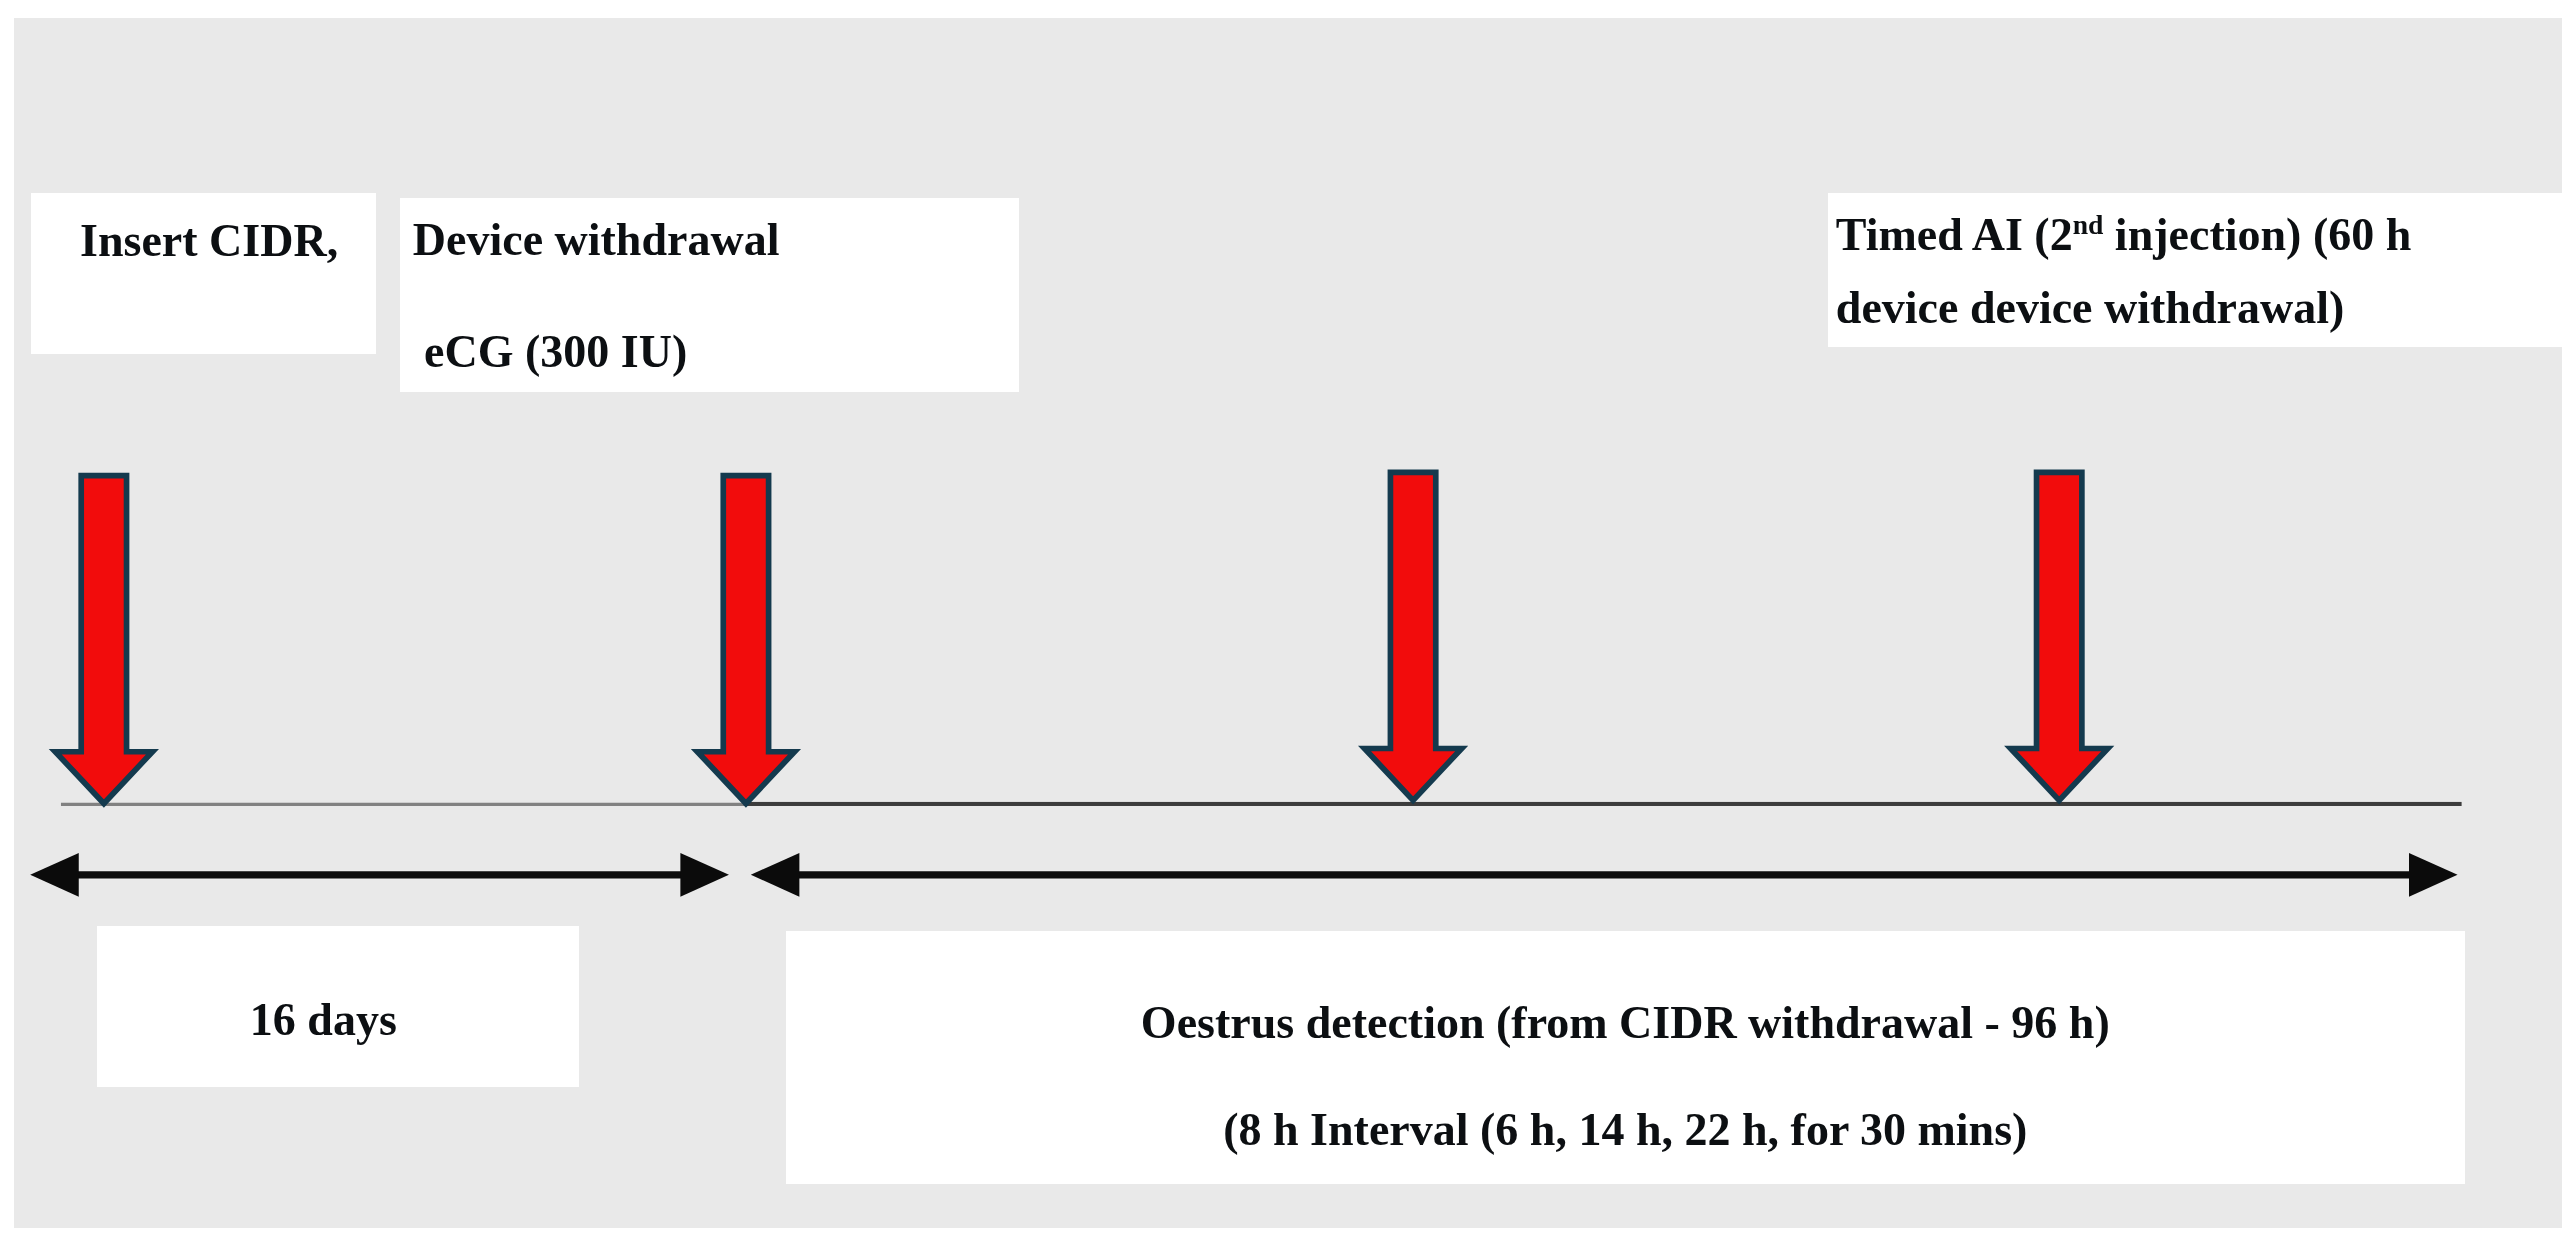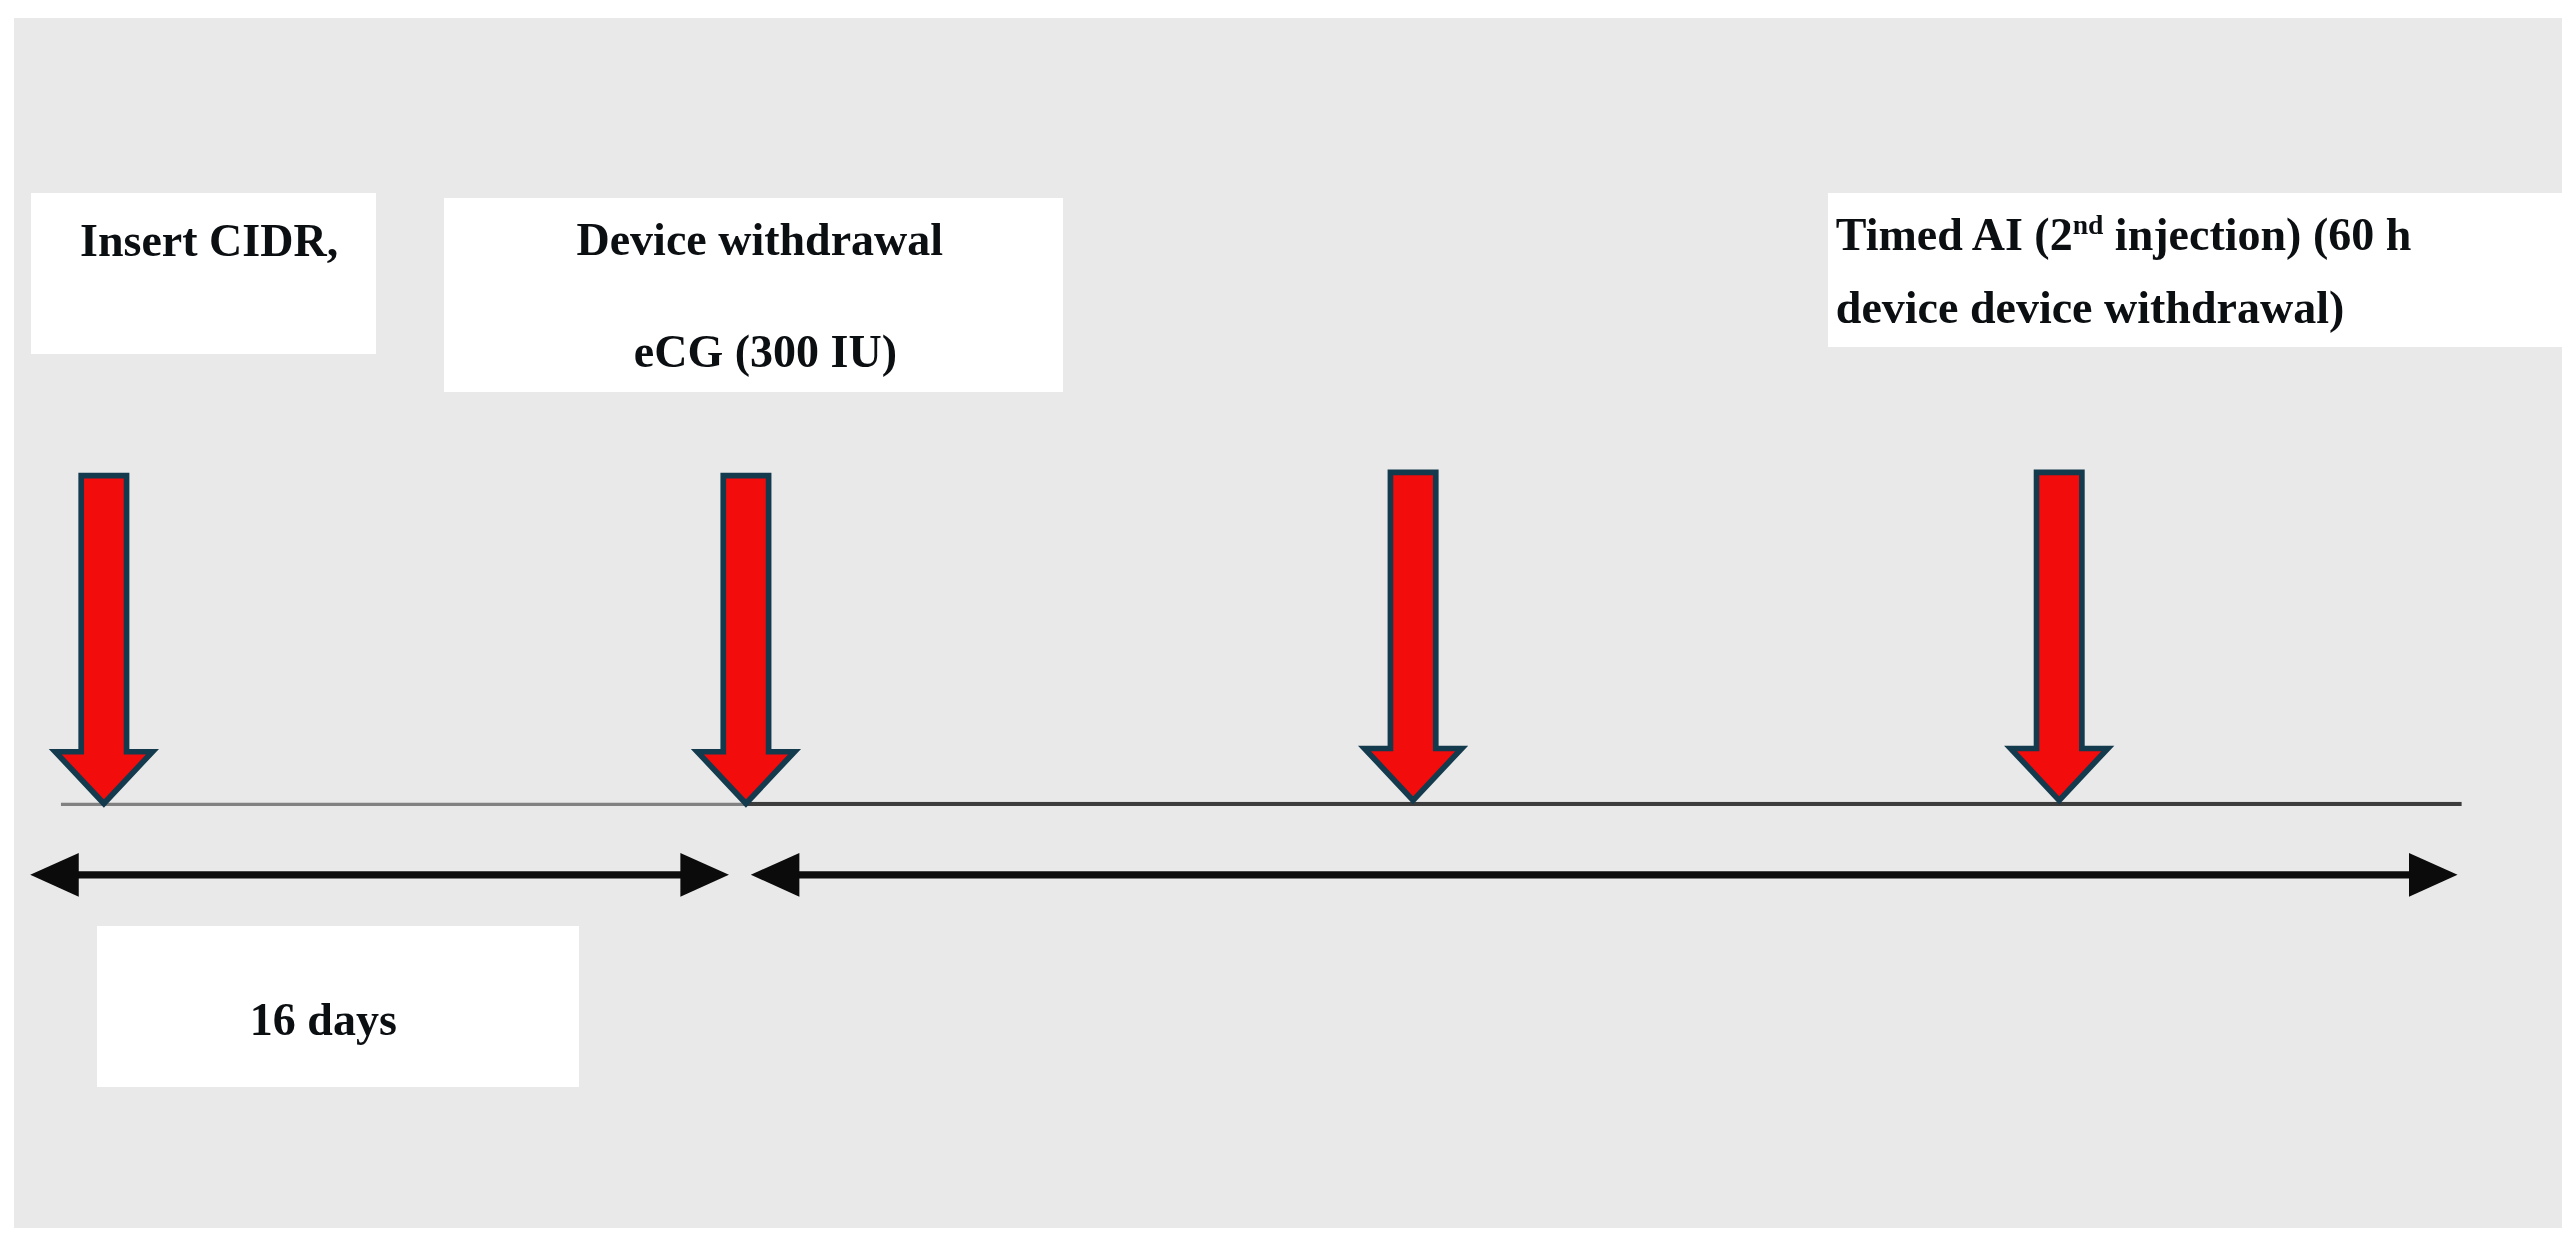--- a/index.html
+++ b/index.html
@@ -14,21 +14,21 @@
   }
   .panel{position:absolute;left:13.8px;top:18px;width:2548px;height:1210px;background:var(--panel);}
   .overlay{position:absolute;left:0;top:0;width:2548px;height:1210px;pointer-events:none;}
   .label-box{
     position:absolute;background:var(--box);font-weight:bold;font-size:46px;line-height:73px;
     white-space:nowrap;
   }
   .label-box p{margin:0;padding:0;}
   .label-box sup{font-size:60%;line-height:0;}
   .box-1{left:17px;top:175px;width:334px;height:150px;padding:11.3px 0 0 11.3px;text-align:center;}
-  .box-2{left:430px;top:180px;width:606px;height:189px;padding:4.9px 0 0 13px;text-align:center;}
+  .box-2{left:386px;top:180px;width:606px;height:189px;padding:4.9px 0 0 13px;}
   .box-2 p:nth-child(2){margin-top:39px;padding-left:11.3px;}
   .box-3{left:1065px;top:178px;width:648px;height:228px;padding:9.7px 0 0 11.3px;line-height:83px;}
   .box-4{left:1814px;top:175px;width:734px;height:149px;padding:4.9px 0 0 8px;}
   .duration-box{
     position:absolute;background:var(--box);font-weight:bold;font-size:46px;line-height:49px;
     text-align:center;white-space:nowrap;
   }
   .dur-1{left:83px;top:908px;width:453px;height:138px;padding:23px 29px 0 0;}
   .dur-2{left:772px;top:913px;width:1679px;height:232px;padding:21px 0 0 0;}
   .dur-2 .line2{margin-top:58px;}
@@ -80,16 +80,20 @@
       <g>
         <line x1="962" y1="1058" x2="2966" y2="1058" style="stroke:var(--black);stroke-width:9"></line>
         <polygon points="910,1058 970,1031 970,1085" style="fill:var(--black)"></polygon>
         <polygon points="3018,1058 2958,1031 2958,1085" style="fill:var(--black)"></polygon>
       </g>
     </svg>
 
     <div class="duration-box dur-1">
       <p class="line1">16 days</p>
     </div>
+    <div class="duration-box dur-2">
+      <p class="line1">Oestrus detection (from CIDR withdrawal - 96 h)</p>
+      <p class="line2">(8 h Interval (6 h, 14 h, 22 h, for 30 mins)</p>
+    </div>
 
   </div>
 </div>
 
 
 </body></html>

